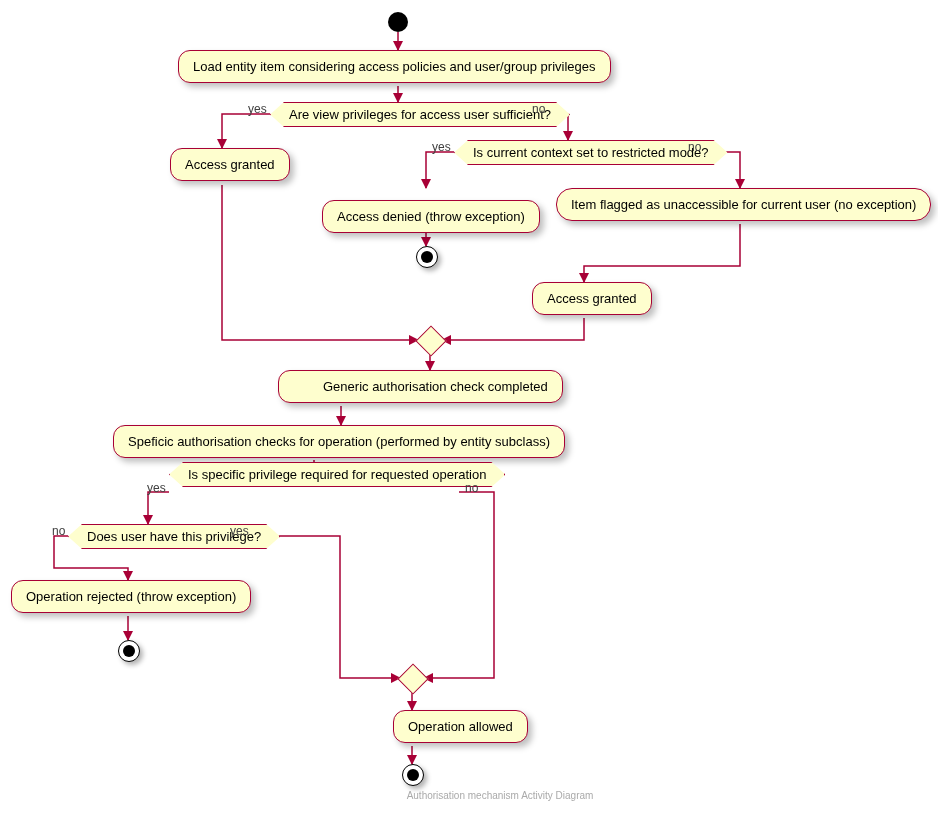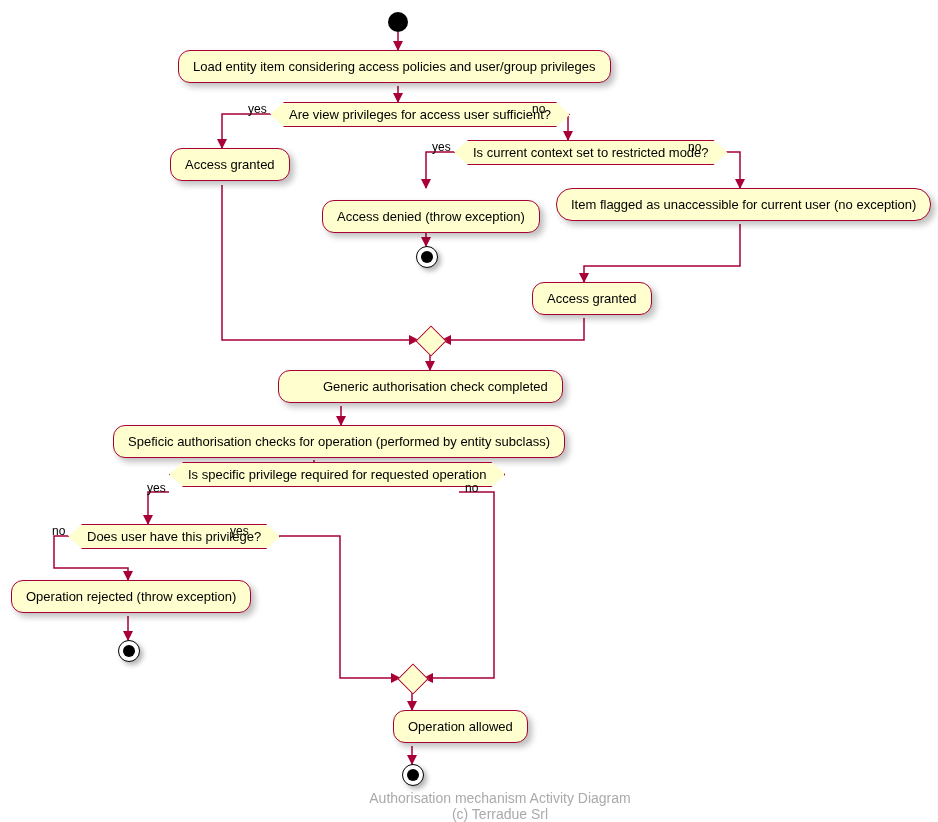--- a/index.html
+++ b/index.html
@@ -57,27 +57,27 @@
     content: '';
     position: absolute;
     top: 4px; left: 4px;
     width: 12px; height: 12px;
     background: #000;
     border-radius: 50%;
   }
   .edge-label {
     position: absolute;
     font-size: 12px;
-    color: #000000;
+    color: #404040;
     background: transparent;
   }
   .footer {
     position: absolute;
     color: #aaa;
-    font-size: 14px;
+    font-size: 10px;
     text-align: center;
     width: 300px;
   }
 </style>
 </head>
 <body>
 
 <svg width="938" height="822">
   <defs>
     <marker id="arrow" viewBox="0 0 10 10" refX="9" refY="5" markerWidth="7" markerHeight="7" orient="auto-start-reverse">
@@ -169,14 +169,13 @@
 <div class="end-node" style="left:118px; top:640px;"></div>
 
 <div class="diamond" style="left:402px; top:668px;"></div>
 
 <div class="activity" style="left:348px; top:710px;margin-left:45px;"><span>Operation allowed</span></div>
 
 <div class="end-node" style="left:402px; top:764px;"></div>
 
 <div class="footer" style="left:350px; top:790px;">
   <div>Authorisation mechanism Activity Diagram</div>
-  <div>(c) Terradue Srl</div>
 </div>
 
 </body></html>

